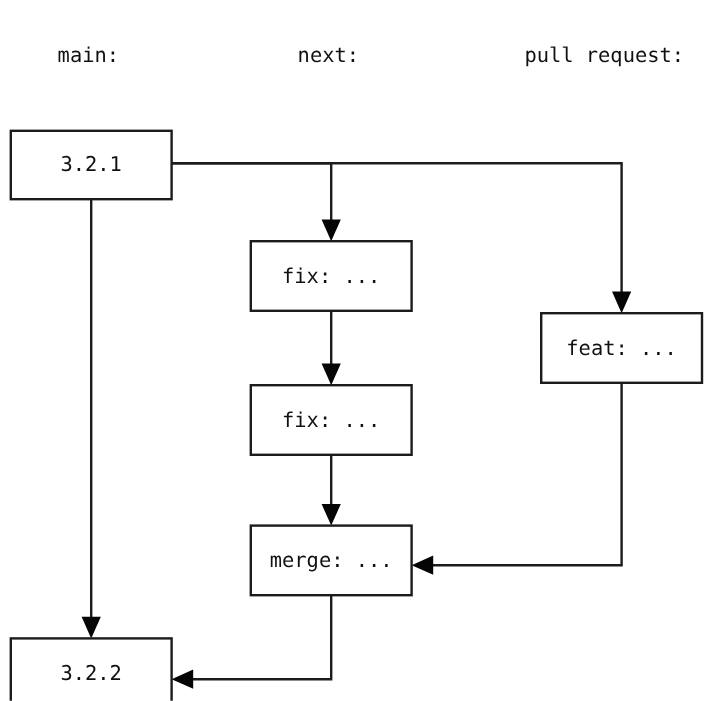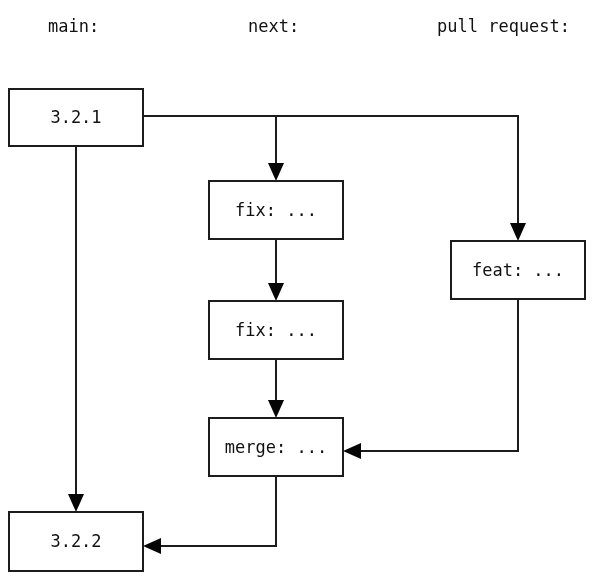--- a/index.html
+++ b/index.html
@@ -11,20 +11,21 @@
     width: 607px;
     height: 584px;
     overflow: hidden;
     font-family: "DejaVu Sans Mono", "Liberation Mono", monospace;
   }
   #diagram-root {
     position: relative;
     width: 607px;
     height: 461px;
     background: #ffffff;
+    margin-top: 20px;
   }
   #diagram-svg {
     position: absolute;
     top: 0;
     left: 0;
     width: 607px;
     height: 584px;
     display: block;
   }
   .lane-label {

